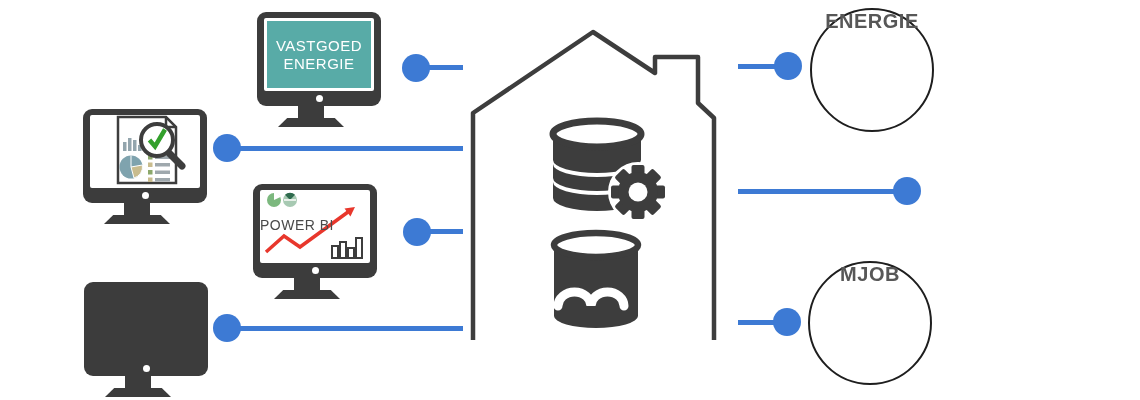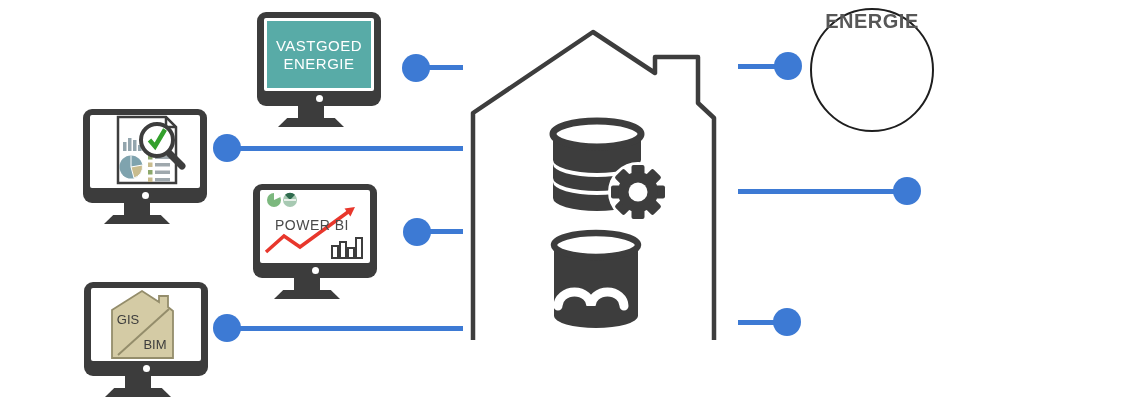--- a/index.html
+++ b/index.html
@@ -22,21 +22,21 @@
   .screen{position:absolute;left:7px;top:6px;right:7px;bottom:15px;background:#fff;border-radius:2px;overflow:hidden;}
   .cam{position:absolute;left:50%;bottom:4px;width:7px;height:7px;margin-left:-3.5px;border-radius:50%;background:#fff;}
   .neck{width:26px;height:12px;background:#3C3C3C;margin:0 auto;}
   .base{width:66px;height:9px;background:#3C3C3C;margin:0 auto;clip-path:polygon(14% 0,86% 0,100% 100%,0 100%);}
   .vastgoed-screen{
     position:absolute;inset:3px;background:#58ABA7;color:#fff;
     display:flex;flex-direction:column;align-items:center;justify-content:center;
     font-size:15px;line-height:18px;text-align:center;letter-spacing:.5px;
   }
   .pbi-title{
-    position:absolute;left:0;right:6px;top:27px;text-align:center;
+    position:absolute;left:0;right:6px;top:27px;text-align:left;
     font-size:14px;color:#4A4A4A;letter-spacing:.5px;
   }
   svg text{font-family:"Liberation Sans",sans-serif;}
 </style>
 </head>
 <body>
 
 <div class="canvas">
 
   <div class="monitor" style="left:257px;top:12px;">
@@ -116,28 +116,20 @@
         <div class="pbi-title">POWER BI</div>
       </div>
       <div class="cam"></div>
     </div>
     <div class="neck"></div>
     <div class="base"></div>
   </div>
 
   <div class="monitor" style="left:84px;top:282px;">
     <div class="bezel">
-      <div class="screen">
-        <svg width="110" height="74" viewBox="0 0 110 74">
-          <path d="M21,70 L21,22 L51,3 L68,14 L68,8 L77,8 L77,19 L82,23 L82,70 Z" fill="#D4CBA5" stroke="#948D6B" stroke-width="1.8"></path>
-          <line x1="27" y1="67" x2="78" y2="21" stroke="#948D6B" stroke-width="2"></line>
-          <text x="37" y="36" text-anchor="middle" font-size="13" fill="#3D3D3D">GIS</text>
-          <text x="64" y="61" text-anchor="middle" font-size="13" fill="#3D3D3D">BIM</text>
-        </svg>
-      </div>
       <div class="cam"></div>
     </div>
     <div class="neck"></div>
     <div class="base"></div>
   </div>
 
   <div class="hline" style="left:416px;top:65px;width:47px;"></div>
   <div class="dot" style="left:402px;top:54px;"></div>
 
   <div class="hline" style="left:227px;top:146px;width:236px;"></div>
@@ -180,14 +172,17 @@
 
   <div class="hline" style="left:738px;top:189px;width:170px;"></div>
   <div class="dot" style="left:893px;top:177px;"></div>
 
   <div class="hline" style="left:738px;top:320px;width:50px;"></div>
   <div class="dot" style="left:773px;top:308px;"></div>
 
   <div class="sys-circle" style="left:810px;top:8px;width:124px;height:124px;">
     <span>ENERGIE</span>
   </div>
+  <div class="sys-circle" style="left:808px;top:261px;width:124px;height:124px;">
+    <span>MJOB</span>
+  </div>
 
 </div>
 
 </body></html>

